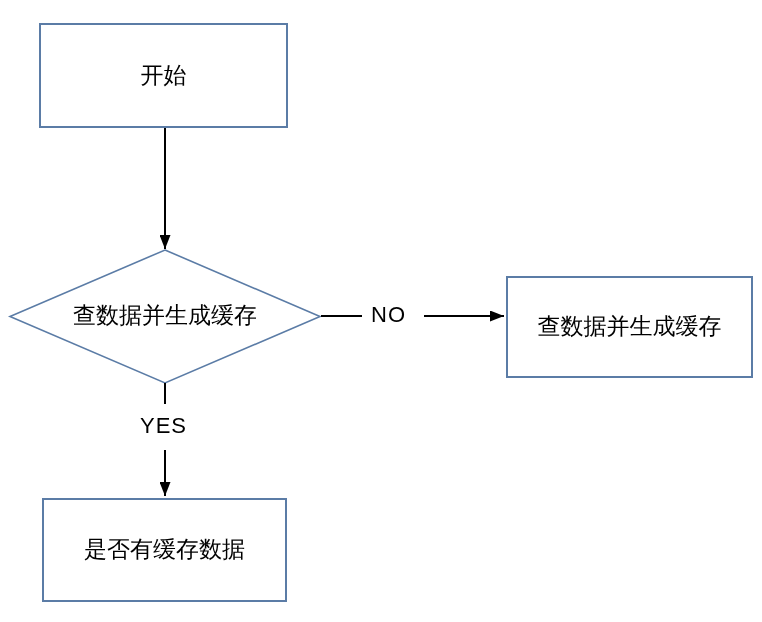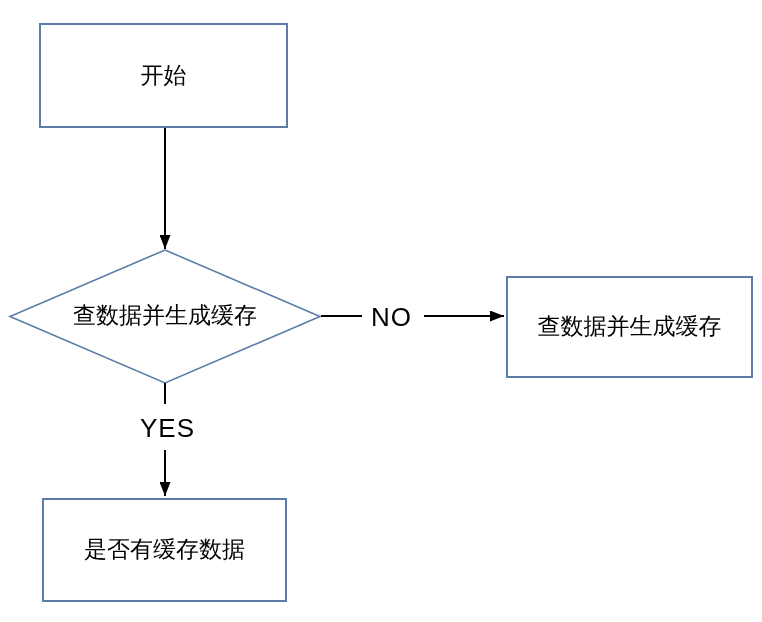--- a/index.html
+++ b/index.html
@@ -35,21 +35,21 @@
     background: var(--node-fill, #ffffff);
     box-sizing: border-box;
   }
   #node-start  { left: 39px;  top: 23px;  width: 249px; height: 105px; }
   #node-query  { left: 506px; top: 276px; width: 247px; height: 102px; }
   #node-end    { left: 42px;  top: 498px; width: 245px; height: 104px; }
   #diamond-label { left: 40px; top: 290px; width: 250px; height: 52px; background: transparent; }
   .edge-label {
     position: absolute;
     background: var(--canvas-bg, #ffffff);
-    font-size: 26px;
+    font-size: 22px;
     padding: 0 3px;
     letter-spacing: 1px;
   }
   #label-no  { left: 368px; top: 302px; }
   #label-yes { left: 137px; top: 413px; }
   .shape {
     fill: var(--node-fill, #ffffff);
     stroke: var(--node-border, #5b7ca6);
     stroke-width: 1.6;
   }

